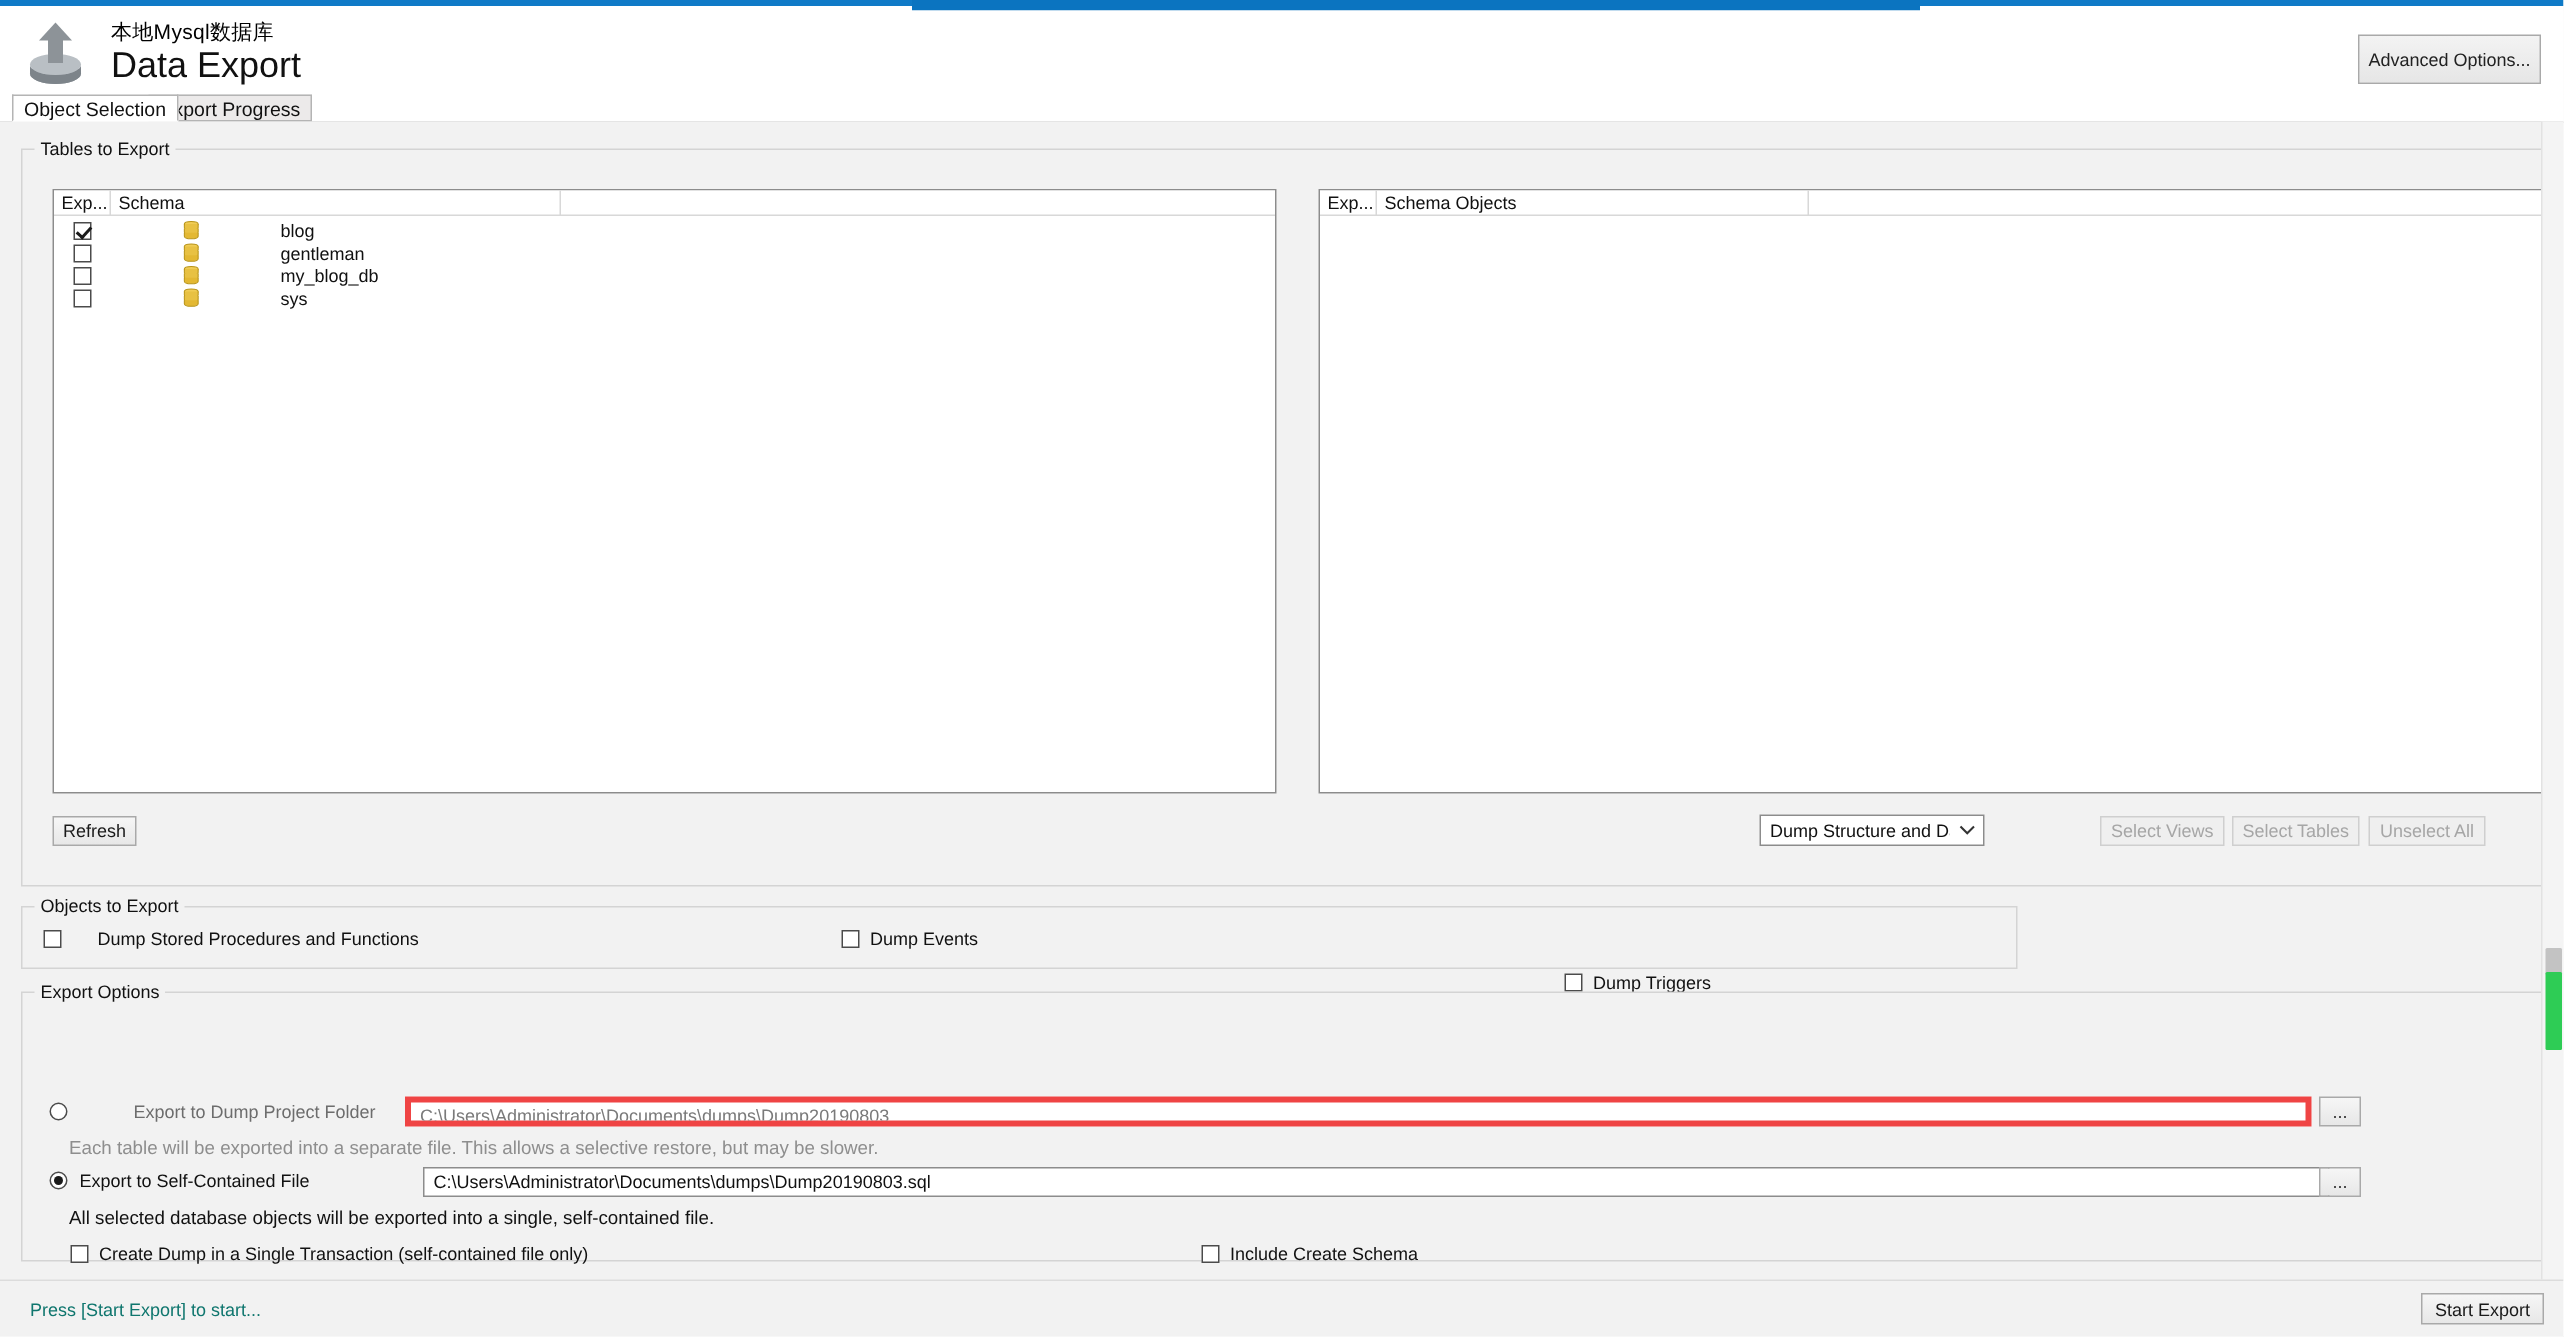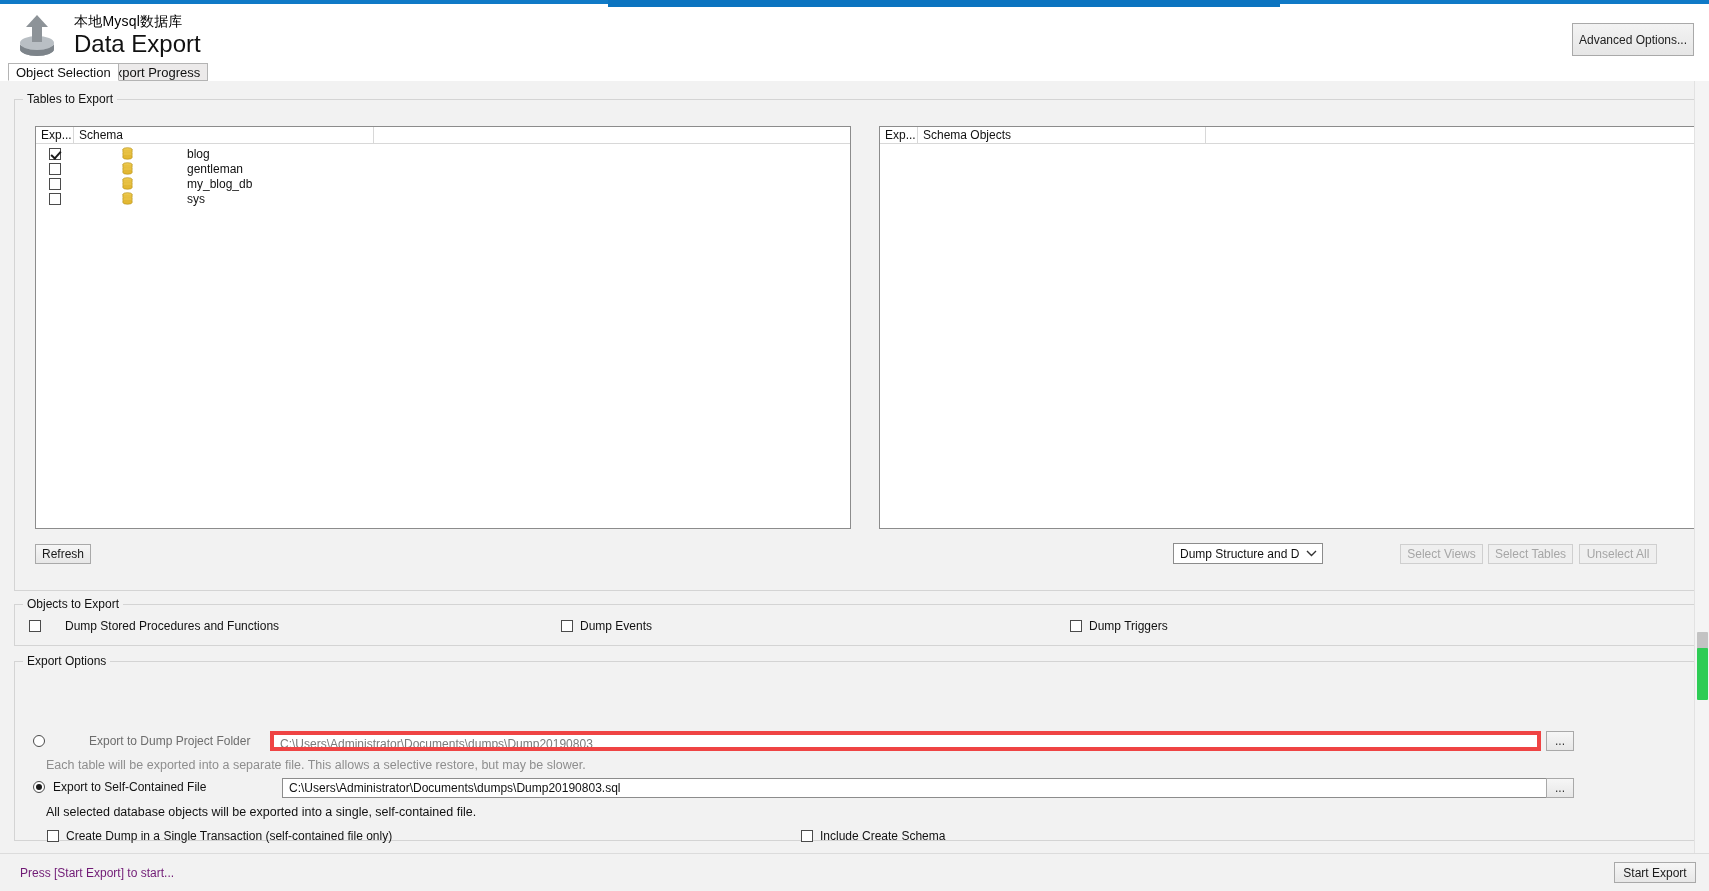--- a/index.html
+++ b/index.html
@@ -127,21 +127,21 @@
     position: absolute;
     top: -8px; left: 8px;
     background: #f2f2f2;
     padding: 0 4px;
     font-size: 12px;
     color: #111;
     white-space: nowrap;
   }
 
   #grp-tables  { left: 14px; top: 18px;  width: 1681px; height: 492px; }
-  #grp-objects { left: 14px; top: 523px; width: 1681px; height: 42px; }
+  #grp-objects { left: 14px; top: 523px; width: 1331px; height: 42px; }
   #grp-export  { left: 14px; top: 580px; width: 1681px; height: 180px; }
 
   
   .listpanel {
     position: absolute;
     background: #ffffff;
     border: 1px solid #8c8c8c;
     box-sizing: border-box;
   }
   #list-left  { left: 20px;  top: 26px; width: 816px; height: 403px; }
@@ -285,21 +285,21 @@
     display: flex;
     align-items: center;
     font-size: 12px;
     color: #111;
     white-space: nowrap;
     cursor: default;
   }
   .obj-cb-row .cb { margin-right: 7px; }
   #ocb-proc  { left: 14px; gap: 17px; }
   #ocb-event { left: 521px; padding-left: 25px; }
-  #ocb-trig  { left: 1055px; }
+  #ocb-trig  { left: 1028px; margin-top: 29px; }
 
   
   .radio-row {
     position: absolute;
     display: flex;
     align-items: center;
     font-size: 12px;
     white-space: nowrap;
     cursor: default;
   }
@@ -392,21 +392,21 @@
     left: 0; top: 853px;
     width: 1709px;
     height: 38px;
     background: #f2f2f2;
     border-top: 1px solid #dcdcdc;
   }
   .status-text {
     position: absolute;
     left: 20px; top: 12px;
     font-size: 12px;
-    color: #701a75;
+    color: #0f766e;
     white-space: nowrap;
   }
   #btn-start-export {
     position: absolute;
     left: 1614px; top: 8px;
     width: 82px; height: 21px;
   }
 
   
   .vscroll-track {

